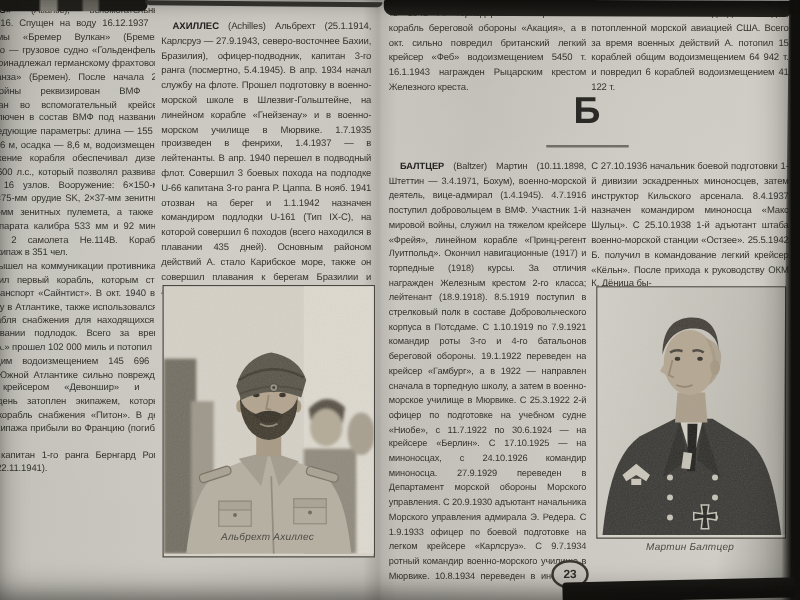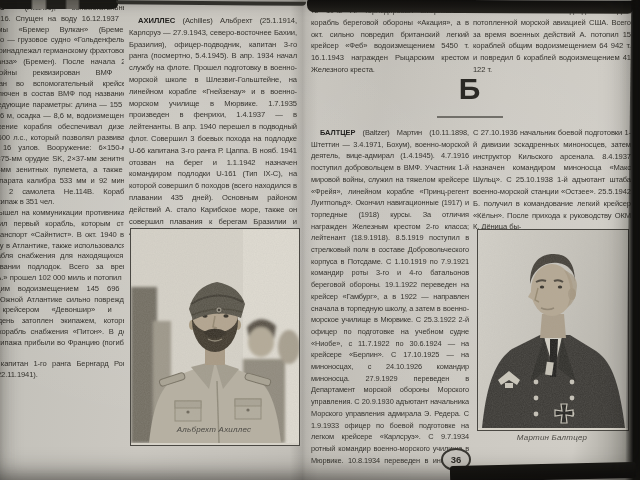--- a/index.html
+++ b/index.html
@@ -232,16 +232,16 @@
       <ellipse cx="82" cy="57" rx="2.2" ry="1.6" fill="#332f28"></ellipse>
       <path d="M60,58 l-3,12 l4,2" stroke="#95886f" stroke-width="1.4" fill="none"></path>
       <path d="M63,78 q7,3 13,0" stroke="#8f8370" stroke-width="1.4" fill="none"></path>
     </g>
     <rect width="150" height="198" filter="url(#grainB)"></rect>
   </svg>
 </div>
 <div class="caption caption-baltzer">Мартин Балтцер</div>
 
 <div class="page-badge">
-  <span>36</span>
+  <span>23</span>
 </div>
 
 <div class="vignette"></div>
 
 </body></html>

